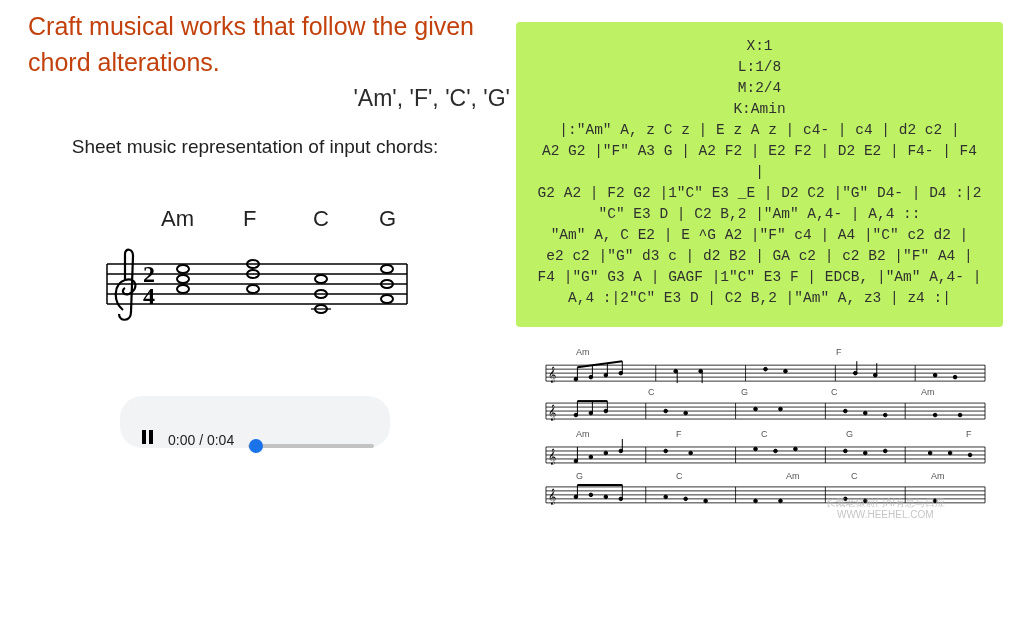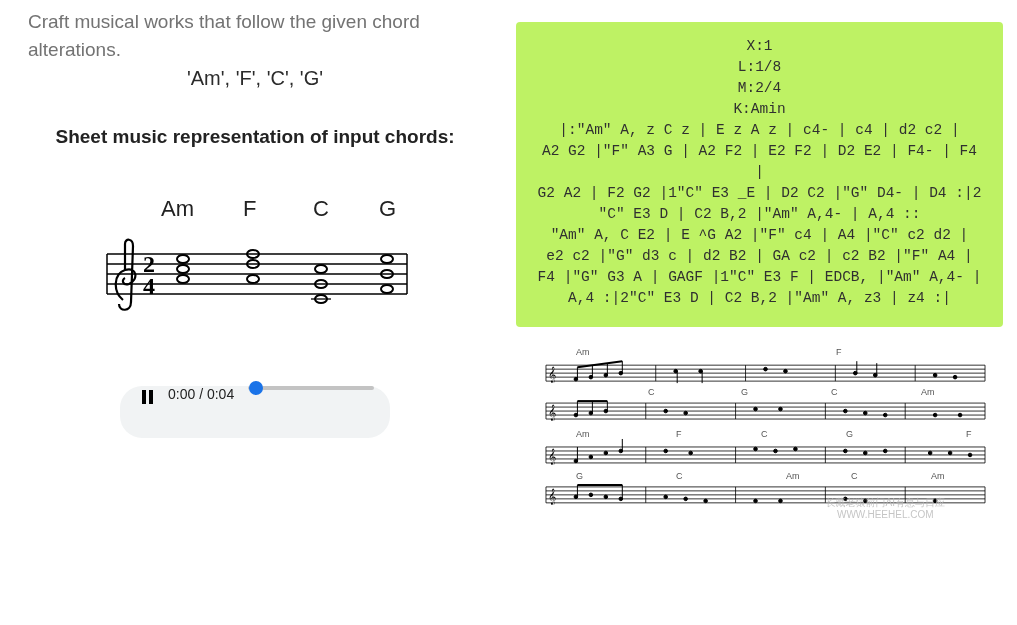--- a/index.html
+++ b/index.html
@@ -2,34 +2,34 @@
 <html><head>
 <meta charset="utf-8">
 <style>
   * { box-sizing: border-box; }
   html, body { margin: 0; padding: 0; background: #fff; font-family: Arial, Helvetica, sans-serif; color: #222; }
   .page { width: 1017px; height: 625px; position: relative; overflow: hidden; }
   .left-col { position: absolute; left: 0; top: 0; width: 510px; height: 100%; }
   .right-col { position: absolute; left: 510px; top: 0; width: 507px; height: 100%; }
   .prompt {
     padding: 8px 20px 0 28px;
-    font-size: 19px; line-height: 1.45;
-    color: #737373;
+    font-size: 25px; line-height: 1.45;
+    color: #c2410c;
   }
   .chords-input {
-    text-align: center;
-    font-size: 20px;
+    text-align: right;
+    font-size: 23px;
     margin-top: 4px;
     color: #2b2b2b;
   }
   .subtitle {
-    font-weight: 700;
+    font-weight: 400;
     text-align: center;
     font-size: 19px;
-    margin-top: 36px;
+    margin-top: 24px;
   }
   .sheet-block {
     position: relative;
     margin: 40px auto 0 auto;
     width: 340px; height: 170px;
   }
   .chord-labels {
     position: absolute;
     top: 8px; left: 0; width: 100%; display: flex; font-size: 22px; font-weight: 500;
   }
@@ -38,21 +38,21 @@
   .chord-labels span:nth-child(3){ width:66px; }
   .chord-labels span:nth-child(4){ width:40px; }
   .staff-svg { position: absolute; top: 42px; left: 0; width: 340px; height: 120px; }
   
   .audio-bar {
     position: relative;
     width: 270px; height: 52px;
     margin: 28px auto 0 auto;
     background: #f1f3f4;
     border-radius: 22px;
-    display: flex; align-items: flex-start;
+    display: flex; align-items: flex-end;
     padding: 0 16px;
   }
   .audio-bar.right {
     width: 270px;
     margin-top: 16px;
     margin-left: 110px;
   }
   .play-btn {
     width: 22px; height: 22px;
     display: flex; align-items: center; justify-content: center;

